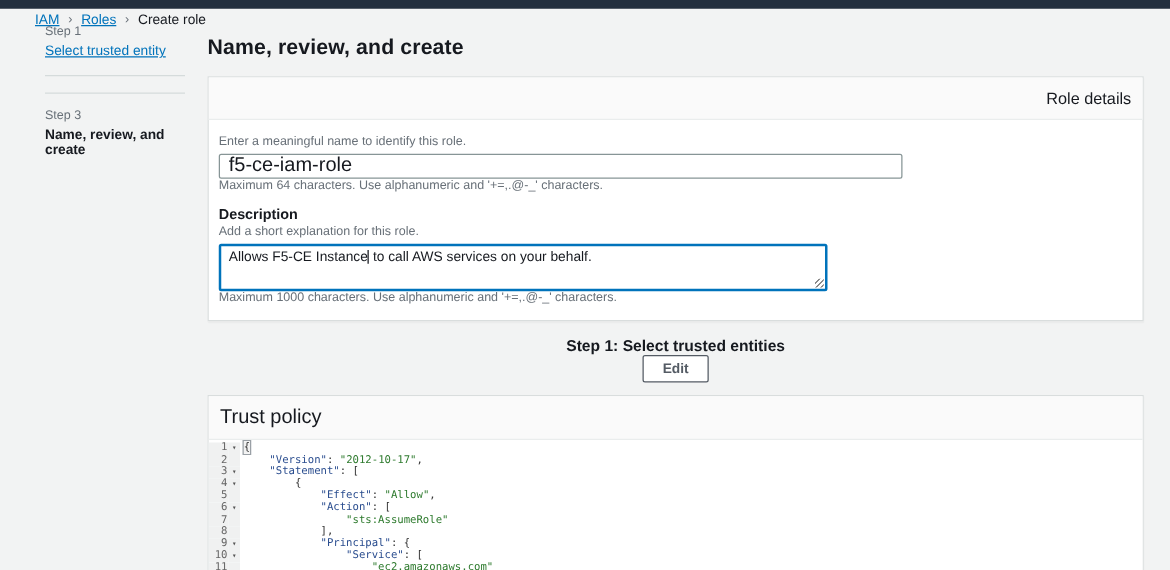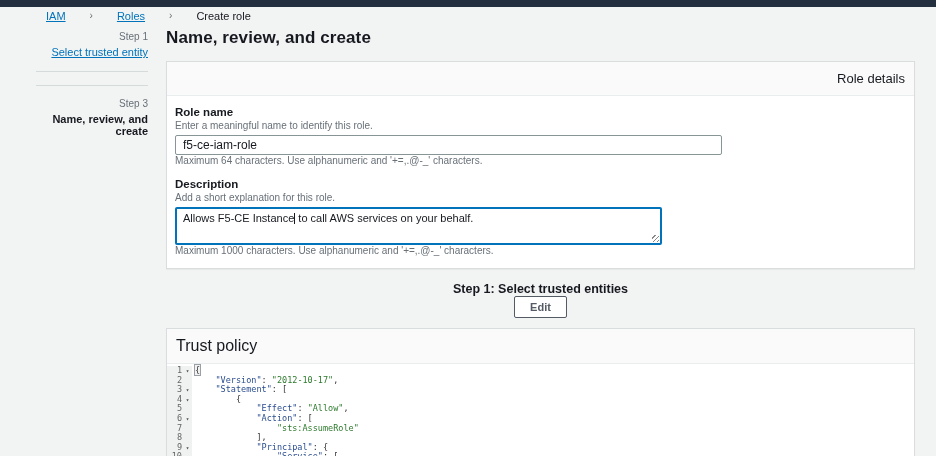--- a/index.html
+++ b/index.html
@@ -6,47 +6,47 @@
   html,body { width:936px; height:456px; overflow:hidden; }
   body {
     background:#f2f3f3;
     font-family:"Liberation Sans", sans-serif;
     color:#16191f;
     position:relative;
   }
   .topbar { position:absolute; top:0; left:0; width:936px; height:7px; background:#232f3e; }
 
   
-  .breadcrumb { position:absolute; top:10px; left:46px; font-size:11px; display:flex; align-items:flex-start; gap:24px; }
+  .breadcrumb { position:absolute; top:10px; left:28px; font-size:11px; display:flex; align-items:flex-start; gap:7px; }
   .crumb-link { color:#0073bb; text-decoration:underline; cursor:pointer; }
   .crumb-current { color:#16191f; }
   .crumb-sep { color:#687078; font-size:10px; }
 
   
-  .sidebar { position:absolute; left:36px; top:31px; width:112px;text-align:right; }
+  .sidebar { position:absolute; left:36px; top:20px; width:112px; }
   .side-step { font-size:10px; color:#687078; margin-bottom:4px; }
   .side-link { font-size:11px; color:#0073bb; text-decoration:underline; cursor:pointer; display:block; }
   .side-current { font-size:11px; font-weight:bold; color:#16191f; display:block; }
   .side-divider { border:none; border-top:1px solid #d5dbdb; margin:13px 0 12px 0; }
 
   
   .main { position:absolute; left:166px; top:26px; width:749px; }
   .page-title { font-size:17px; font-weight:bold; color:#16191f; letter-spacing:.1px; margin:2px 0 13px 0; }
 
   .card { background:#fff; border:1px solid #d9dddd; box-shadow:0 1px 1px rgba(0,0,0,.04); }
   .card-header { background:#fafafa; border-bottom:1px solid #eaeded; padding:9px 9px; font-size:13px; color:#16191f;text-align:right; }
   .card-body { padding:10px 8px 12px 8px; }
 
   .field-label { font-size:11.5px; font-weight:bold; color:#16191f; }
   .field-hint { font-size:10px; color:#687078; margin:2px 0 4px 0; }
   .field-constraint { font-size:10px; color:#687078; margin-top:0; }
 
   .text-input {
     width:547px; height:20px; border:1px solid #879596; border-radius:2px;
-    padding:0 7px; font-size:12px; color:#16191f; background:#fff;
+    padding:0 7px; font-size:16px; color:#16191f; background:#fff;
     font-family:"Liberation Sans", sans-serif; display:block;
   }
   .field-desc { margin-top:12px; }
   .textarea-box {
     width:487px; height:38px; border:2px solid #0073bb; border-radius:2px;
     padding:3px 6px; font-size:11px; color:#16191f; background:#fff;
     position:relative; cursor:text;
   }
   .caret { display:inline-block; width:1px; height:11px; background:#16191f; vertical-align:-2px; }
   .resize-grip {
@@ -102,21 +102,20 @@
 </aside>
 
 <main class="main">
   <h1 class="page-title">Name, review, and create</h1>
 
   <section class="card">
     <div class="card-header">Role details</div>
     <div class="card-body">
 
       <div>
-        <div class="field-label">Role name</div>
         <div class="field-hint">Enter a meaningful name to identify this role.</div>
         <input class="text-input" type="text" value="f5-ce-iam-role" style="">
         <div class="field-constraint">Maximum 64 characters. Use alphanumeric and '+=,.@-_' characters.</div>
       </div>
 
       <div class="field-desc">
         <div class="field-label">Description</div>
         <div class="field-hint">Add a short explanation for this role.</div>
         <div class="textarea-box">
           <span>Allows F5-CE Instance</span><span class="caret"></span><span> to call AWS services on your behalf.</span>

